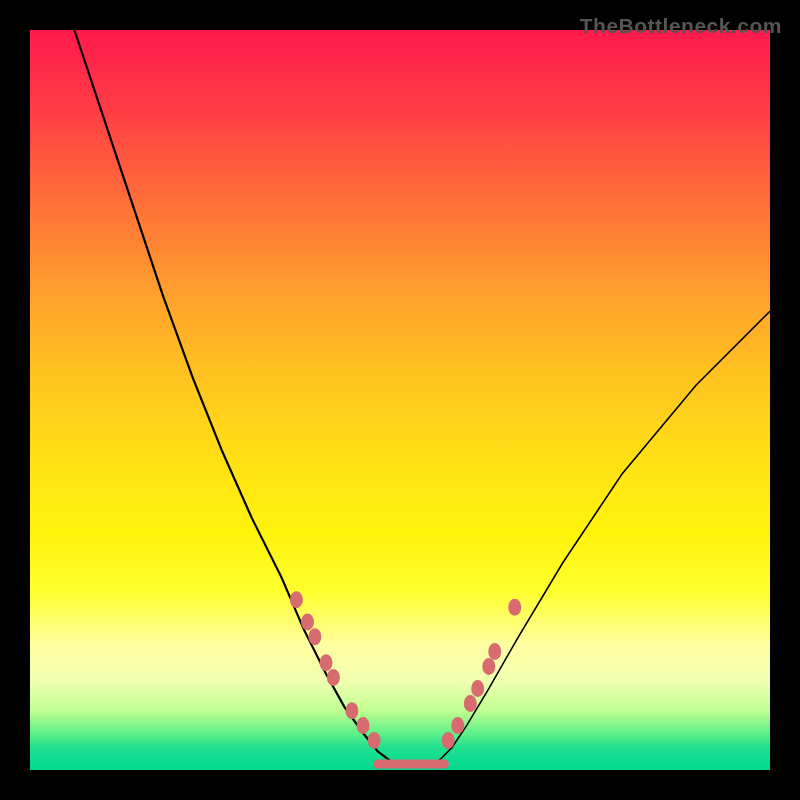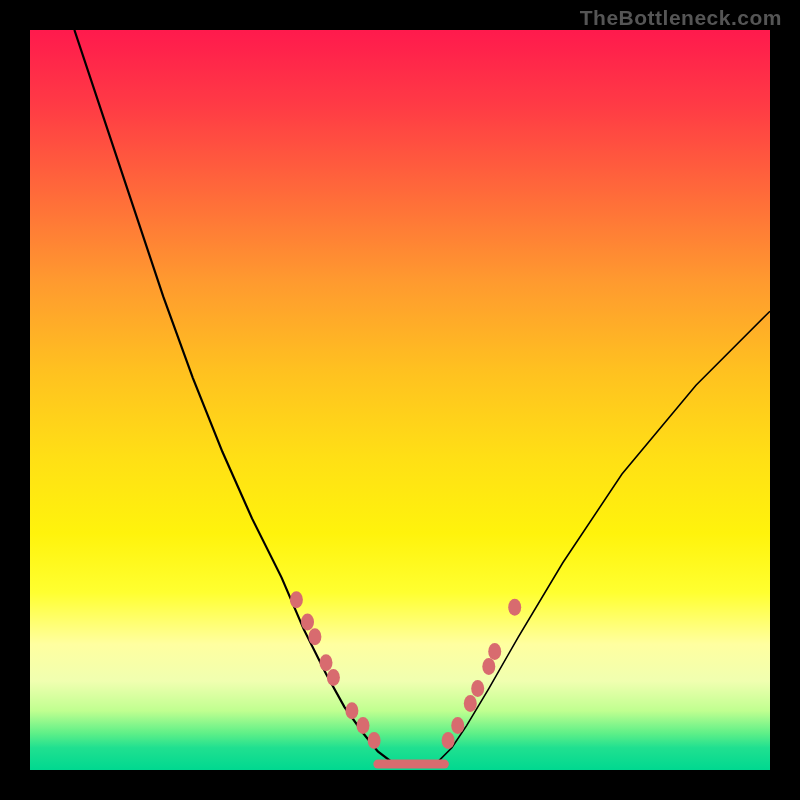--- a/index.html
+++ b/index.html
@@ -34,21 +34,21 @@
       #ffffa0 83%,
       #f0ffb0 88%,
       #c0ff90 92%,
       #60f088 95%,
       #20e090 97%,
       #00d890 100%
     );
   }
   .watermark {
     position: absolute;
-    top: 6px;
+    top: 14px;
     right: 18px;
     font-family: Arial, Helvetica, sans-serif;
     font-size: 21px;
     font-weight: 600;
     color: #555;
     letter-spacing: 0.5px;
     z-index: 50;
   }
   svg.curves {
     position: absolute;

